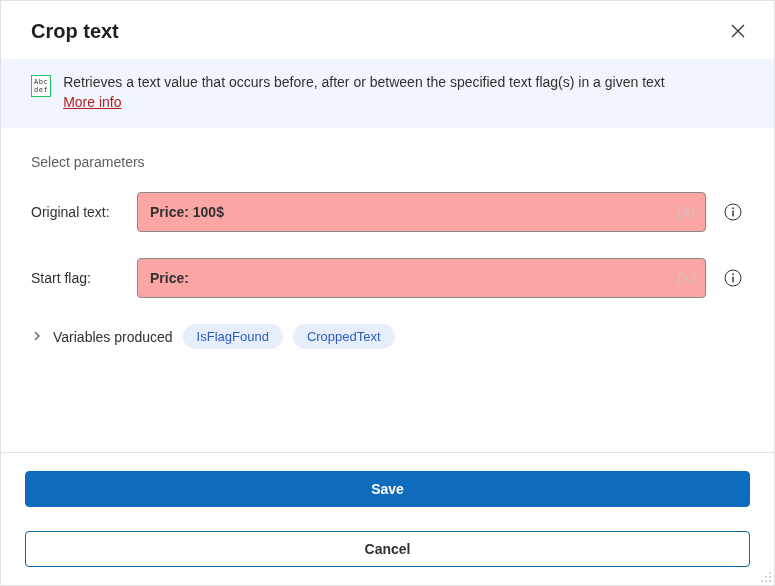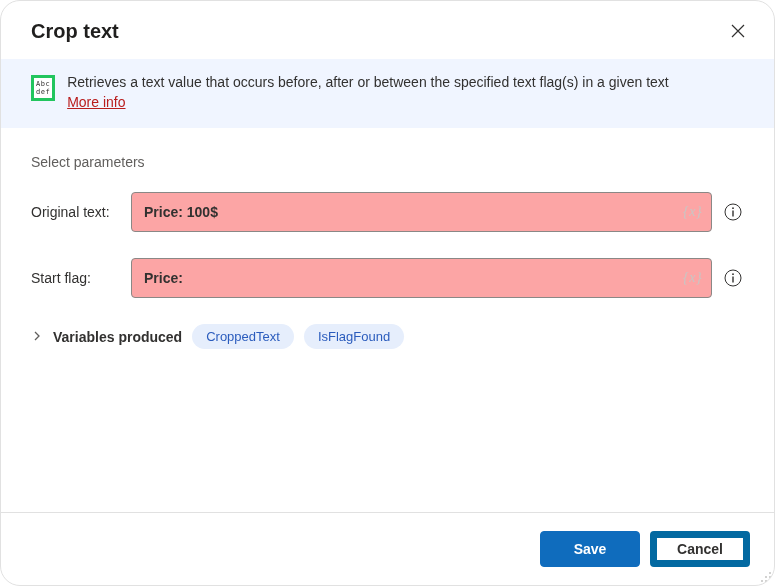--- a/index.html
+++ b/index.html
@@ -3,21 +3,21 @@
 <meta charset="utf-8">
 <style>
   * { box-sizing: border-box; }
   html, body { margin: 0; padding: 0; }
   body { font-family: "Segoe UI", -apple-system, sans-serif; font-size: 14px; color: #323130; background: #fff; }
 
   .dialog {
     width: 775px;
     height: 586px;
     border: 1px solid #e1e1e1;
-    border-radius: 20px;
+    border-radius: 0;
     overflow: hidden;
     display: flex;
     flex-direction: column;
     position: relative;
   }
 
   .header {
     display: flex;
     align-items: center;
     justify-content: space-between;
@@ -30,21 +30,21 @@
   }
 
   .info-banner {
     background: #f0f5ff;
     padding: 14px 30px 16px 30px;
     display: flex;
     gap: 12px;
     align-items: flex-start;
   }
   .info-icon-box {
-    border: 3px solid #22c55e;
+    border: 1px solid #22c55e;
     font-size: 7px;
     line-height: 8px;
     padding: 2px 2px;
     font-family: monospace;
     background: #fff;
     margin-top: 2px;
     letter-spacing: 0.5px;
   }
   .info-text { color: #323130; line-height: 1.4; }
   .info-link { color: #b91c1c; text-decoration: underline; cursor: pointer; }
@@ -58,21 +58,21 @@
     font-size: 14px;
     color: #605e5c;
     margin: 6px 0 22px 0;
     font-weight: 400;
   }
 
   .form-row {
     display: flex;
     align-items: center;
     margin-bottom: 26px;
-    gap: 4px;
+    gap: 10px;
     justify-content: flex-end;
   }
   .form-label {
     width: 96px;
     flex-shrink: 0;
     color: #323130;
   }
   .field-wrap {
     flex: 1;
     position: relative;
@@ -127,55 +127,56 @@
     top: 4px; left: 5px;
   }
 
   .vars-row {
     display: flex;
     align-items: center;
     gap: 10px;
     margin-top: 8px;
   }
   .vars-chevron { color: #605e5c; }
-  .vars-label { font-weight: 700; }
+  .vars-label { font-weight: 400; }
   .chip {
     background: #e6eefc;
     color: #2b5cbd;
     padding: 5px 14px;
     border-radius: 14px;
     font-size: 13px;
     cursor: pointer;
   }
 
   .footer {
     border-top: 1px solid #e1e1e1;
     padding: 18px 24px;
     display: flex;
     justify-content: flex-end;
-    gap: 10px;
+    gap: 24px;
+    flex-direction: column;
   }
   .btn {
     height: 36px;
     min-width: 100px;
     border-radius: 4px;
     font-size: 14px;
     font-weight: 600;
     cursor: pointer;
     padding: 0 20px;
   }
   .btn-primary {
     background: #0f6cbd;
     color: #fff;
     border: 1px solid #0f6cbd;
   }
   .btn-secondary {
     background: #fff;
     color: #323130;
-    border: 7px solid #0369a1;
+    border: 1px solid #0369a1;
   }
   .resize-grip {
     position: absolute;
     right: 2px;
     bottom: 2px;
     width: 14px;
     height: 14px;
     opacity: 0.5;
   }
 </style>
@@ -237,22 +238,22 @@
     </div>
 
 
     <div class="vars-row">
       <span class="vars-chevron">
         <svg width="12" height="12" viewBox="0 0 12 12">
             <path d="M4 2 L8 6 L4 10" stroke="#605e5c" stroke-width="1.3" fill="none"></path>
           </svg>
       </span>
       <span class="vars-label">Variables produced</span>
+      <span class="chip">IsFlagFound</span>
       <span class="chip">CroppedText</span>
-      <span class="chip">IsFlagFound</span>
     </div>
 
   </div>
 
   <div class="footer">
     <button class="btn btn-primary">Save</button>
     <button class="btn btn-secondary">Cancel</button>
   </div>
 
   <svg class="resize-grip" viewBox="0 0 14 14">

